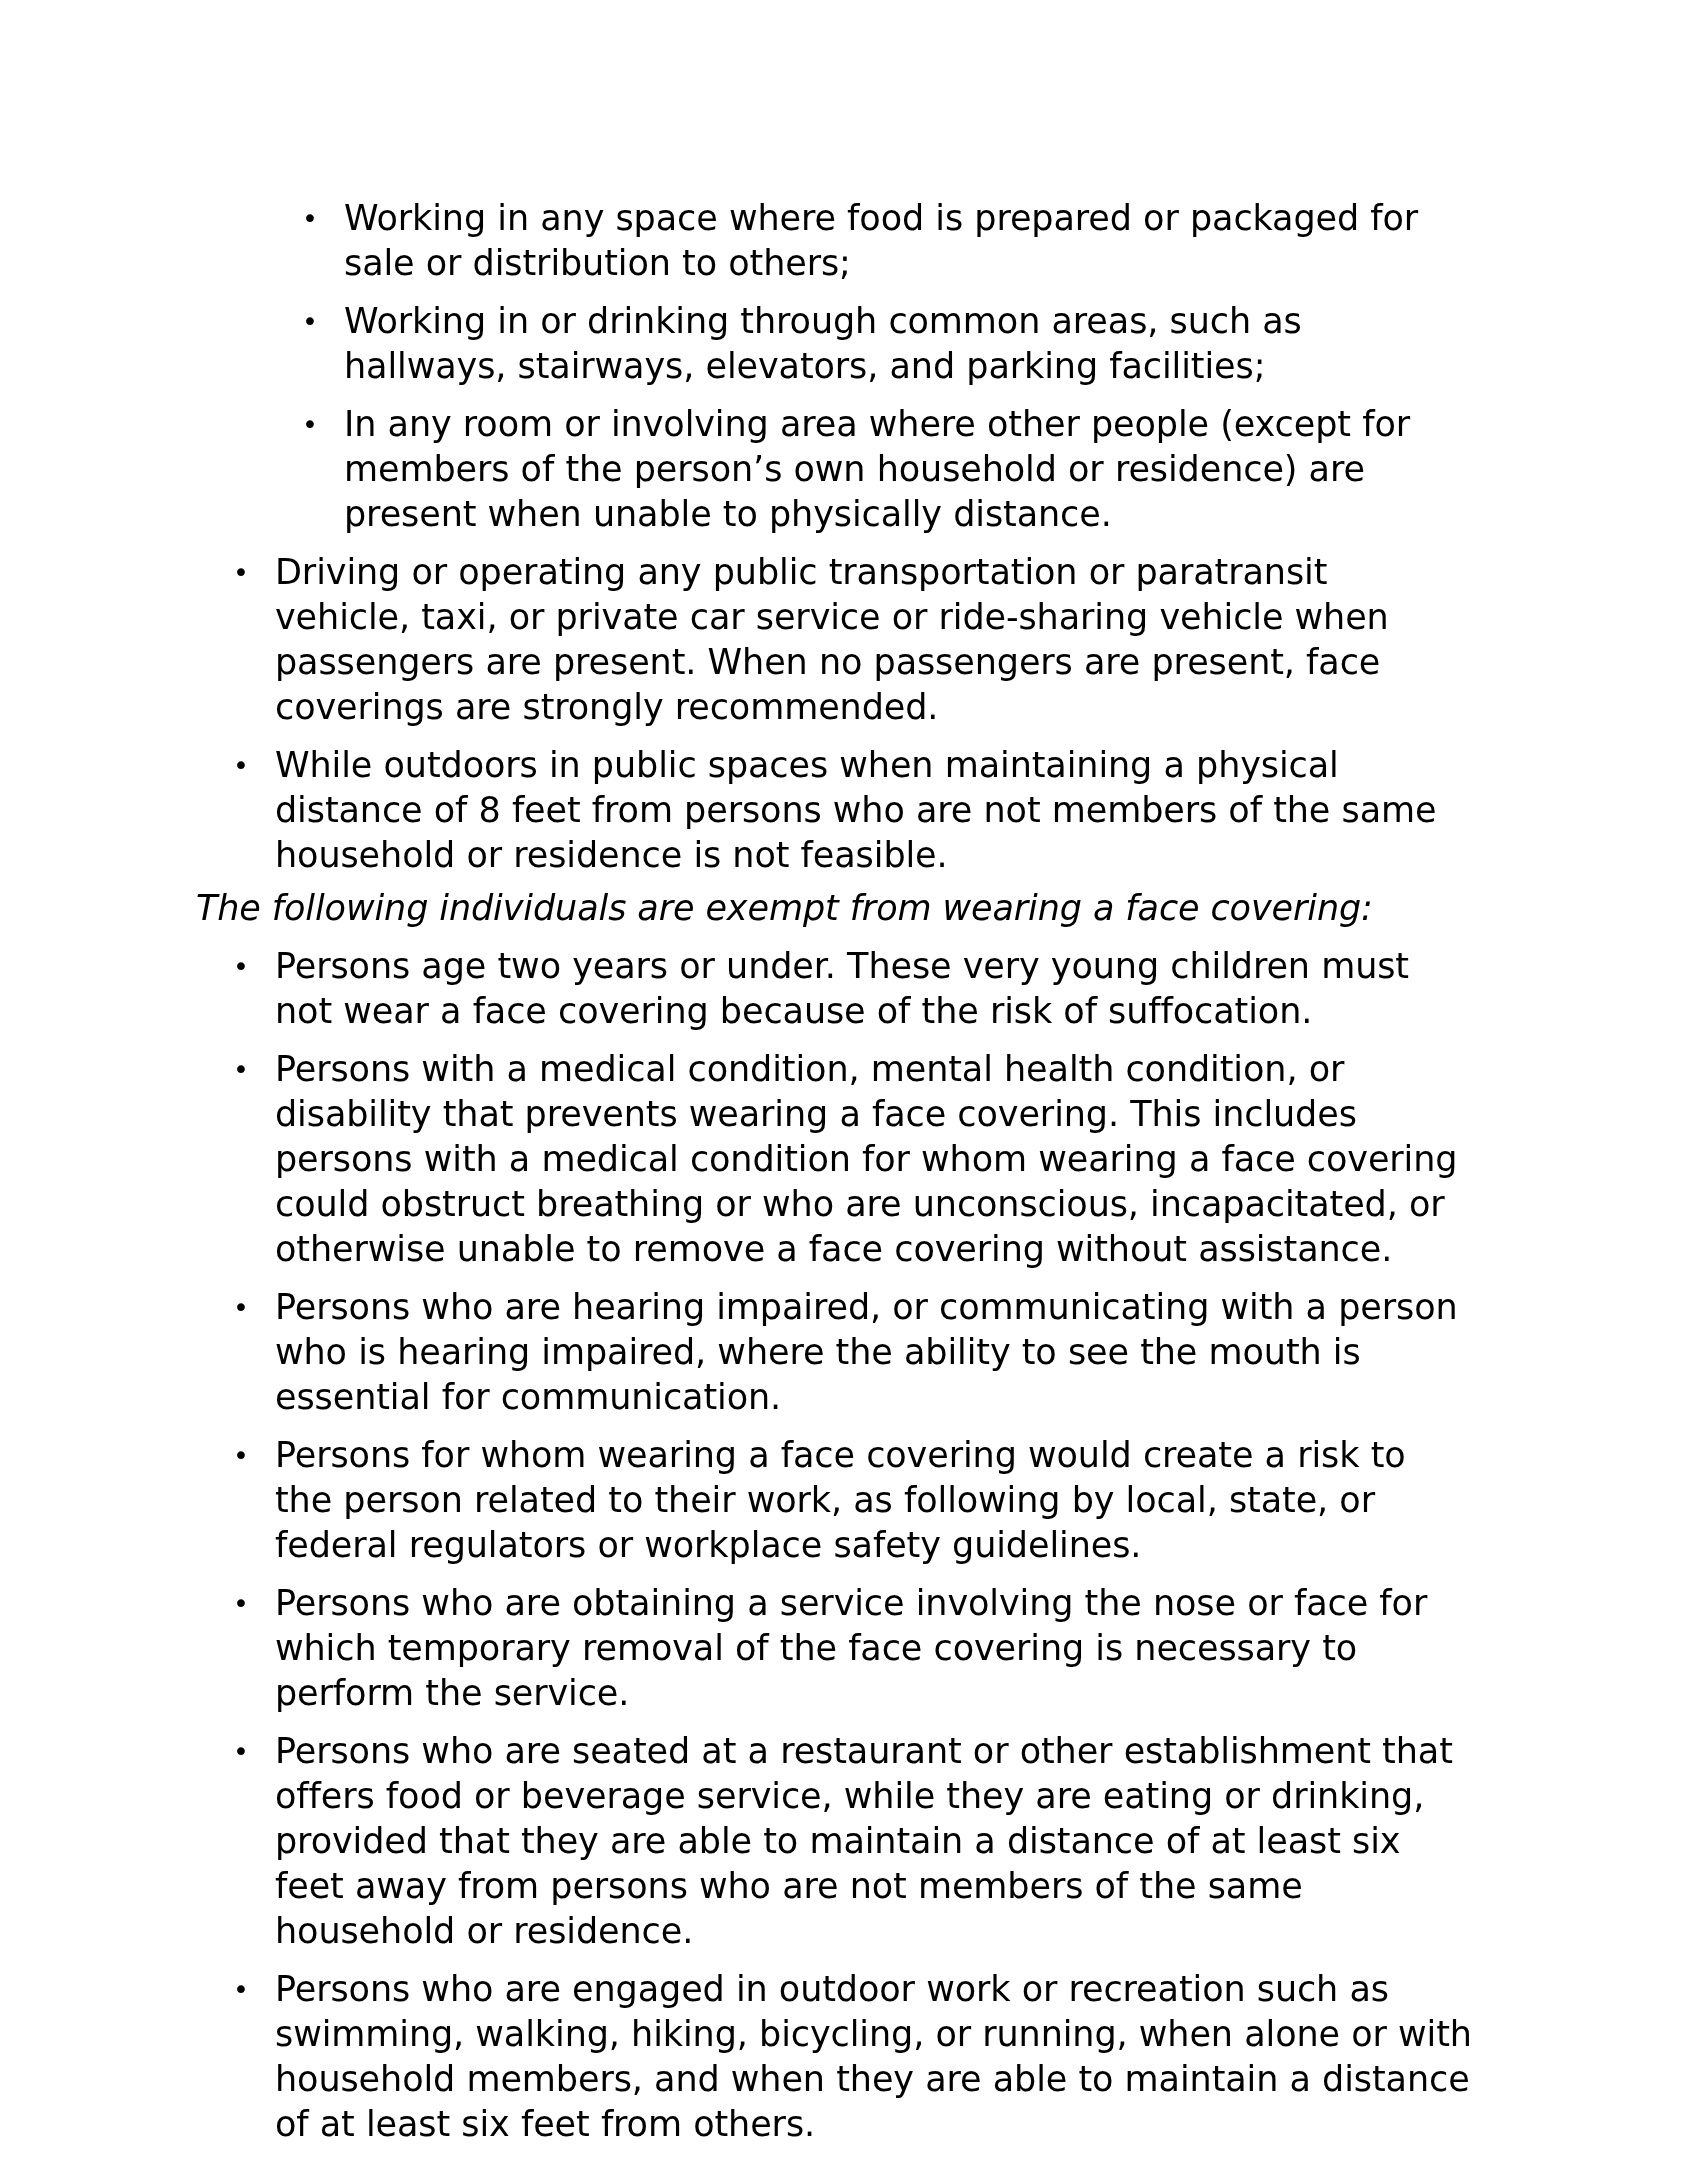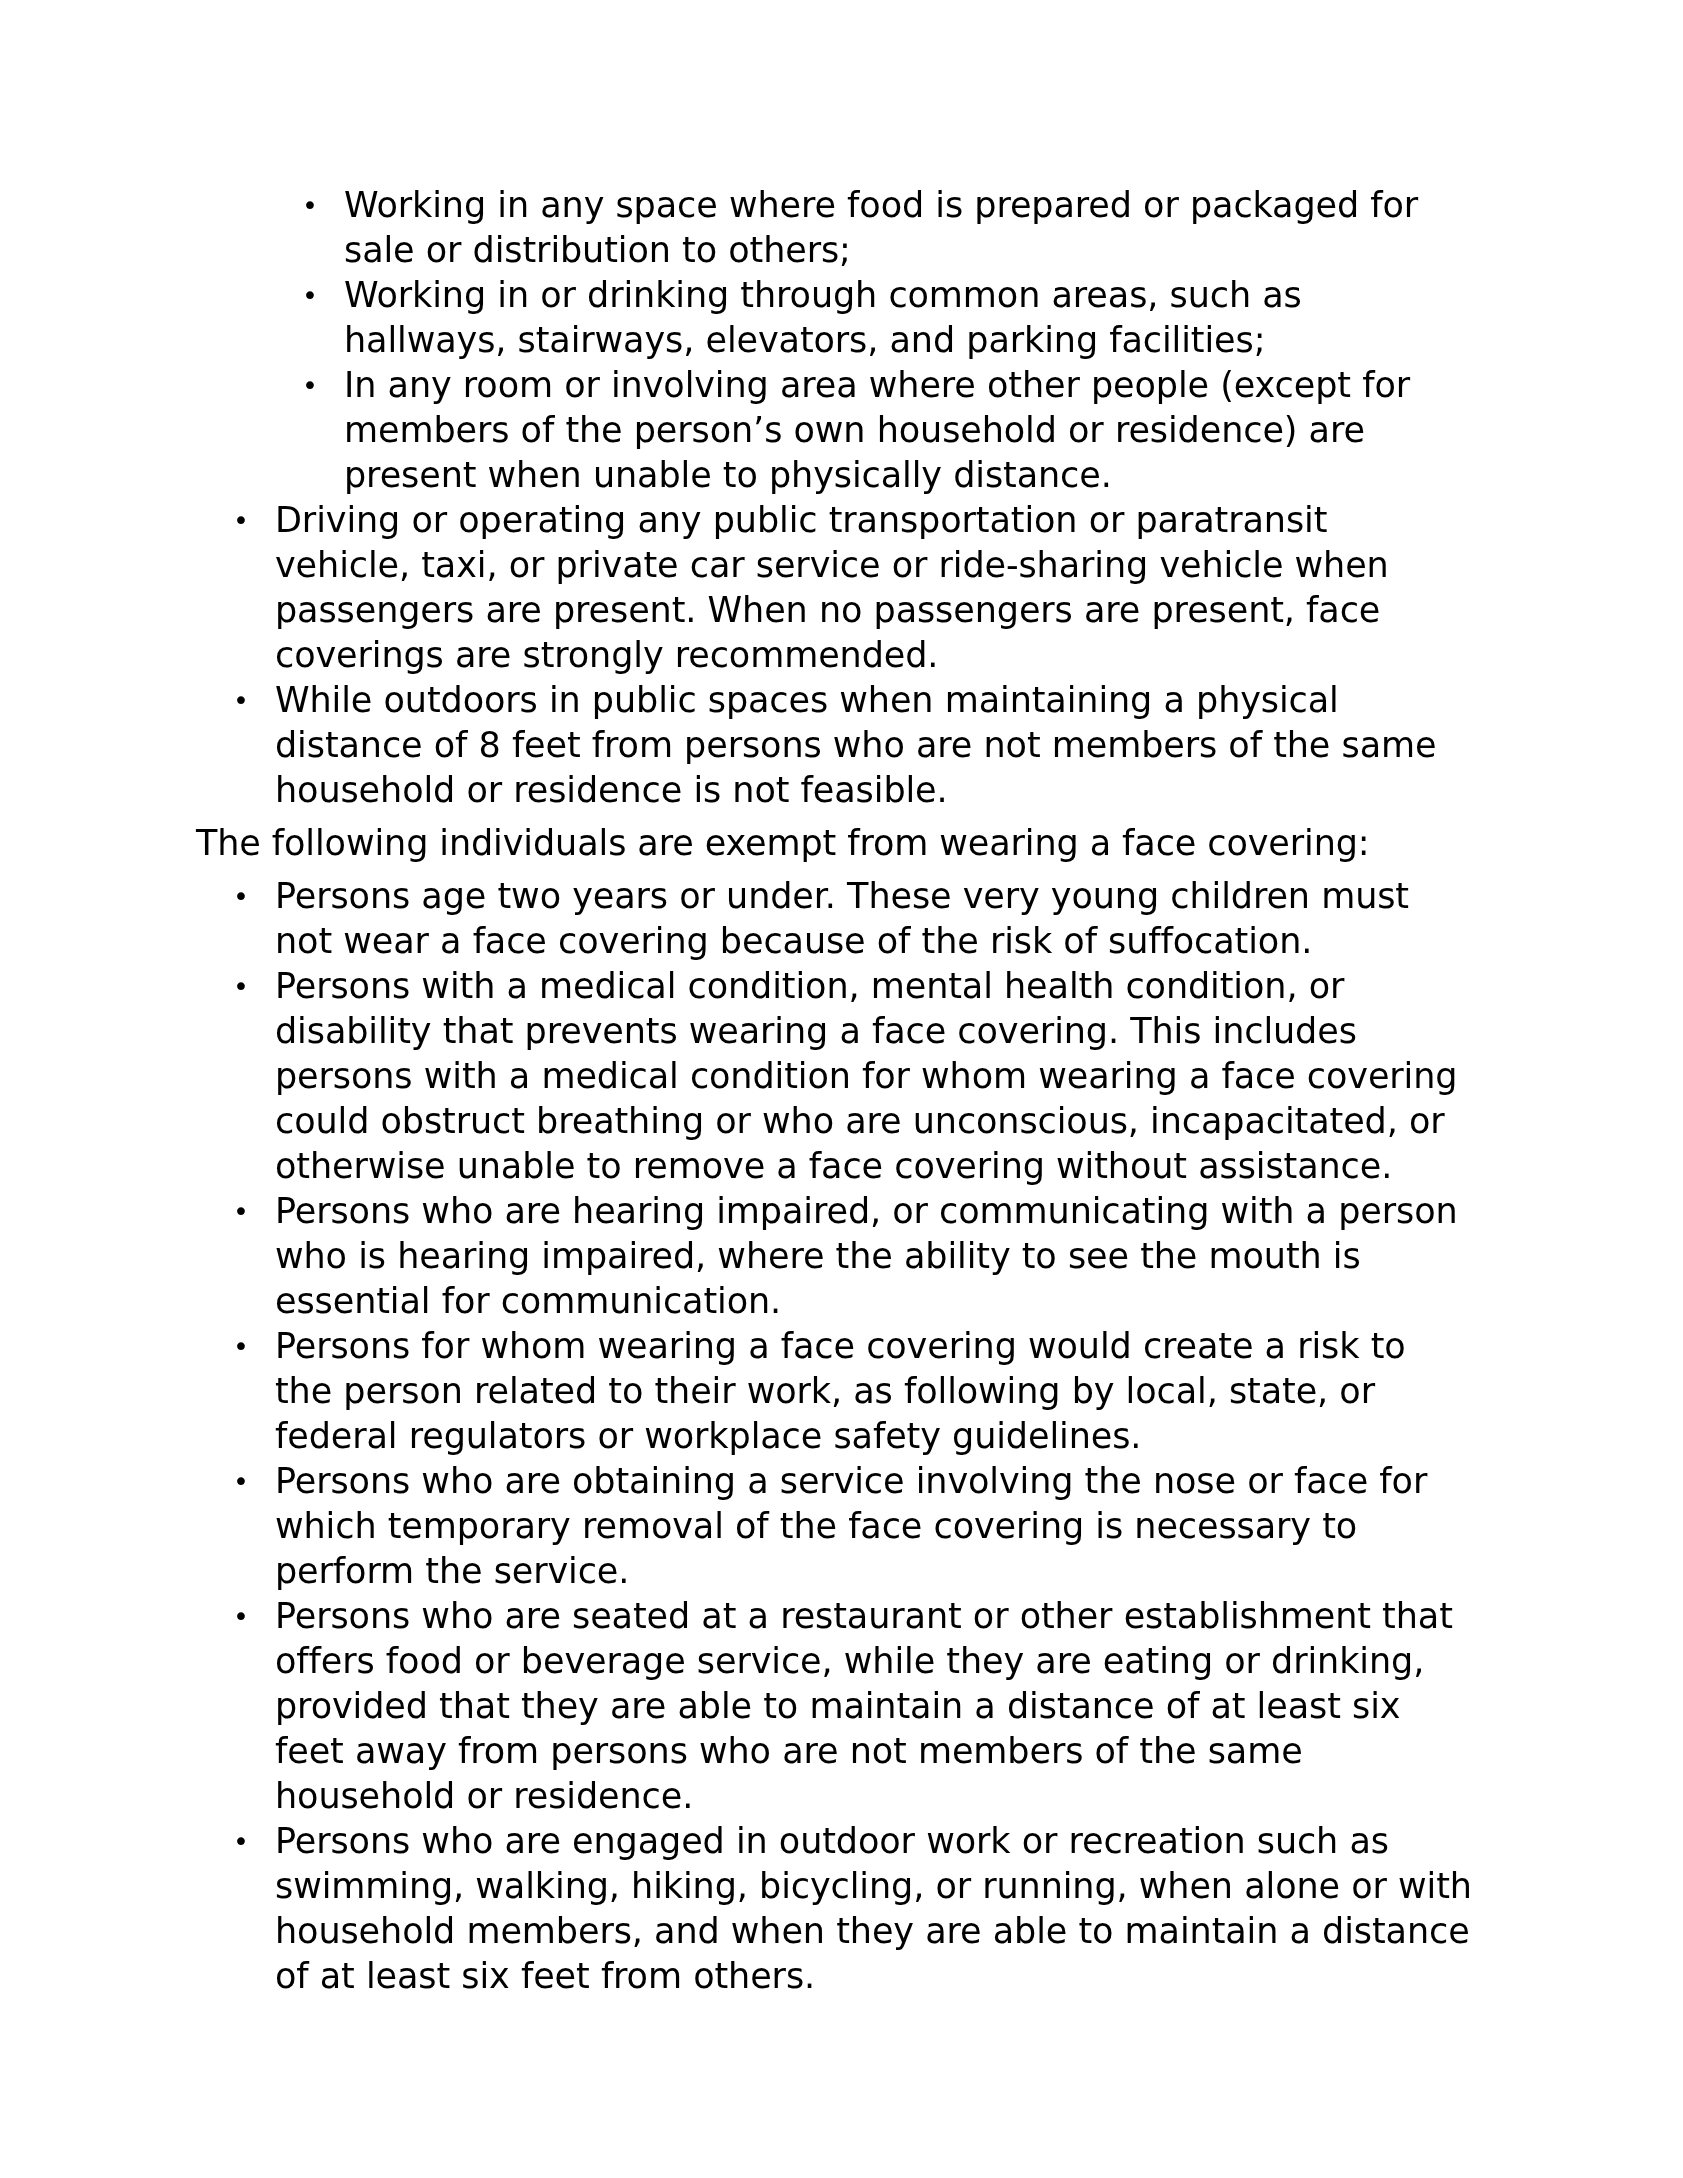--- a/index.html
+++ b/index.html
@@ -81,25 +81,27 @@
   }
 
   .bullet {
     font-family: "DejaVu Sans", sans-serif;
     color: #000000;
     user-select: none;
   }
 
   .item-text {
     display: block;
+    margin-top: 13px;
   }
 
   .exempt-heading {
     font-size: 35px;
     line-height: 45px;
+    font-style: italic;
     margin: 8px 0 8px 0;
     letter-spacing: -0.1px;
   }
 </style>
 </head>
 <body>
 
 <div class="page">
   <div class="doc-body">
 

